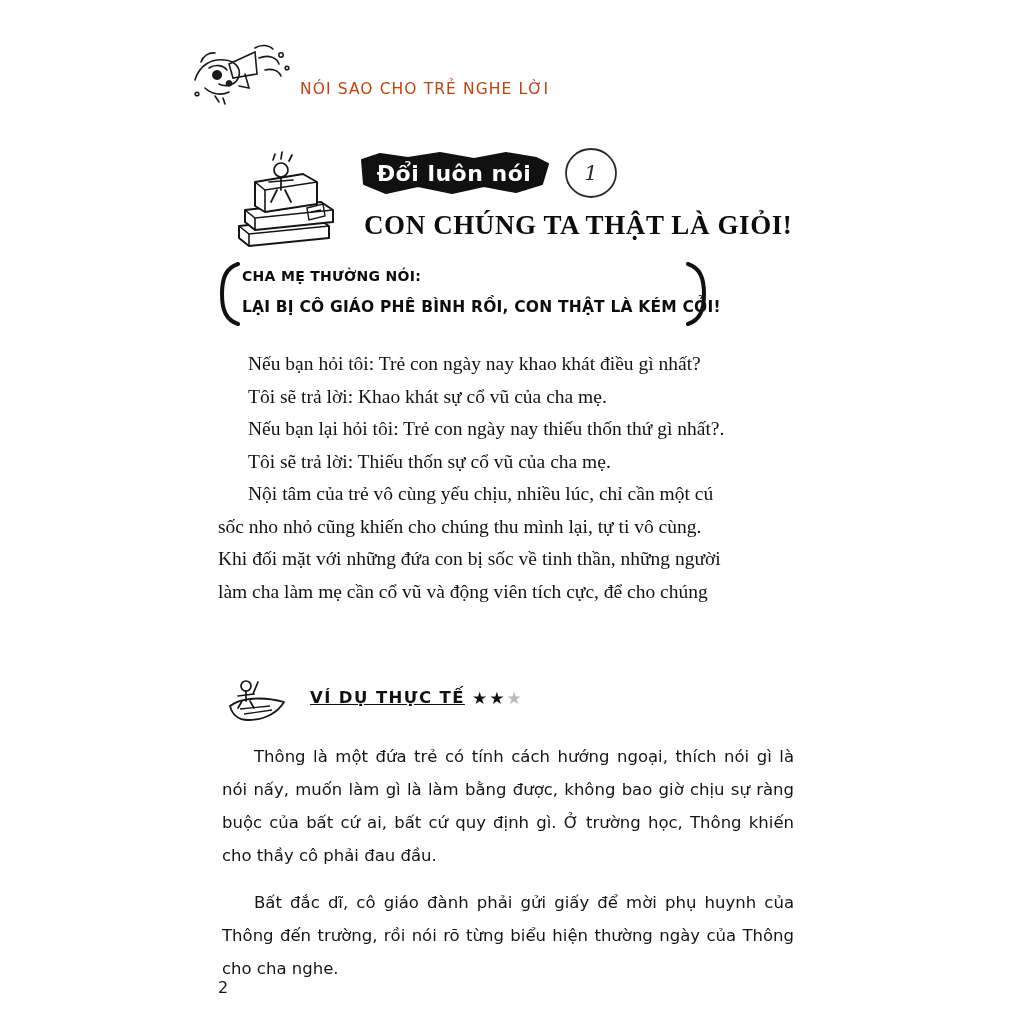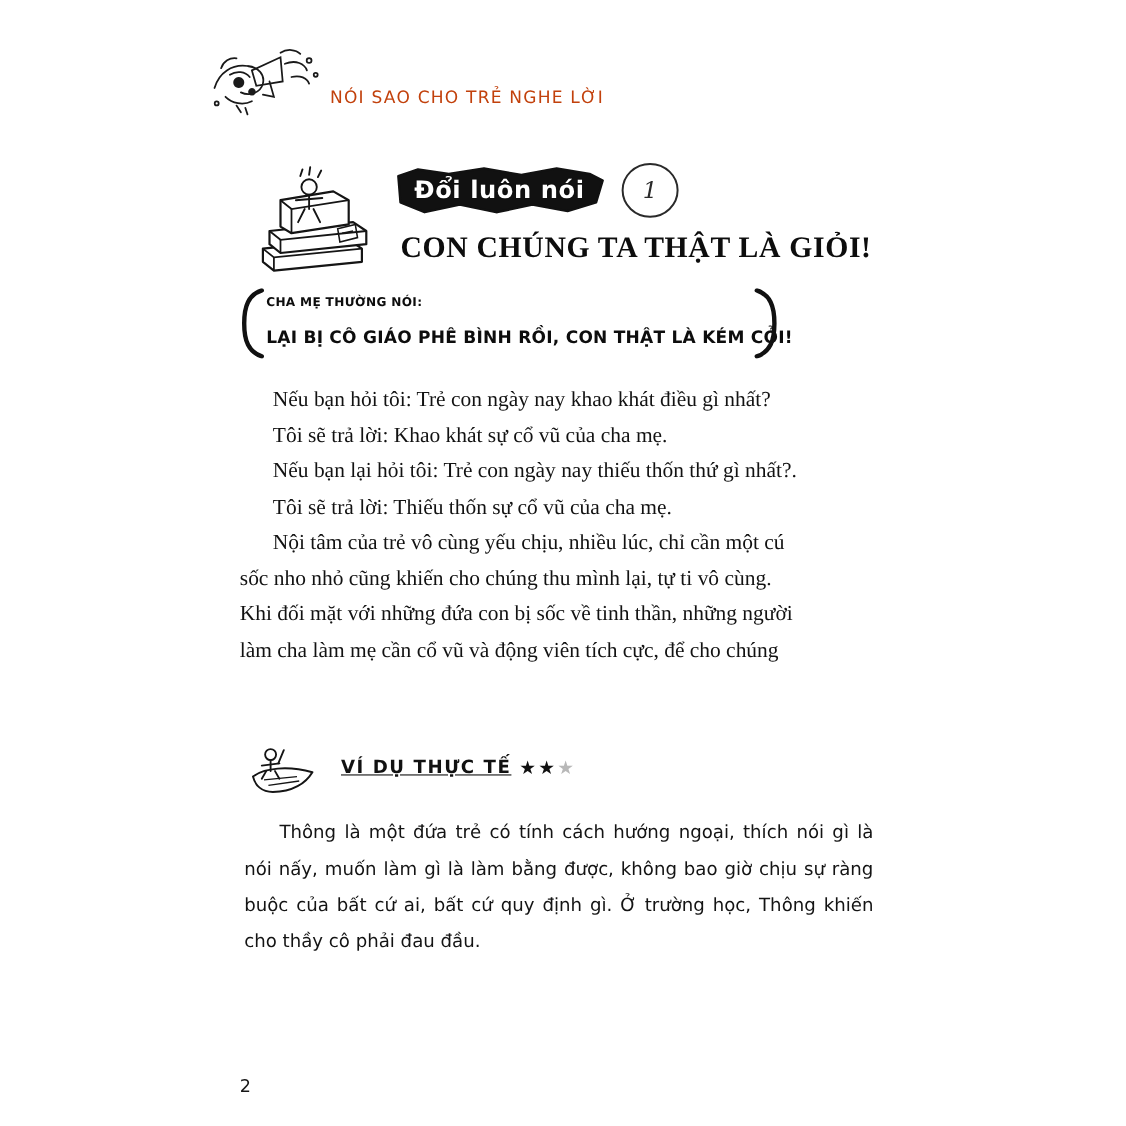--- a/index.html
+++ b/index.html
@@ -137,21 +137,21 @@
   .bracket.left { left: 0; }
   .bracket.right { right: 0; }
   .quote-line {
     position: absolute;
     left: 26px;
     font-family: "DejaVu Sans", sans-serif;
     font-weight: bold;
     color: #0d0d0d;
     white-space: nowrap;
   }
-  .quote-line.l1 { top: 6px; font-size: 11px; letter-spacing: 0.3px; }
+  .quote-line.l1 { top: 6px; font-size: 14px; letter-spacing: 0.3px; }
   .quote-line.l2 { top: 36px; font-size: 15.5px; letter-spacing: 0.2px; }
 
   
   .body-serif {
     position: absolute;
     left: 218px;
     top: 348px;
     width: 580px;
     font-family: "Liberation Serif", serif;
     font-size: 19.5px;
@@ -355,16 +355,17 @@
       </svg>
     </div>
     <div class="example-label">VÍ DỤ THỰC TẾ</div>
     <div class="stars">
       <span>★★</span><span class="dim">★</span>
     </div>
   </div>
 
   <div class="body-sans">
     <p>Thông là một đứa trẻ có tính cách hướng ngoại, thích nói gì là nói nấy, muốn làm gì là làm bằng được, không bao giờ chịu sự ràng buộc của bất cứ ai, bất cứ quy định gì. Ở trường học, Thông khiến cho thầy cô phải đau đầu.</p>
+    <p>Bất đắc dĩ, cô giáo đành phải gửi giấy để mời phụ huynh của Thông đến trường, rồi nói rõ từng biểu hiện thường ngày của Thông cho cha nghe.</p>
   </div>
 
   <div class="page-number">2</div>
 </div>
 
 </body></html>

